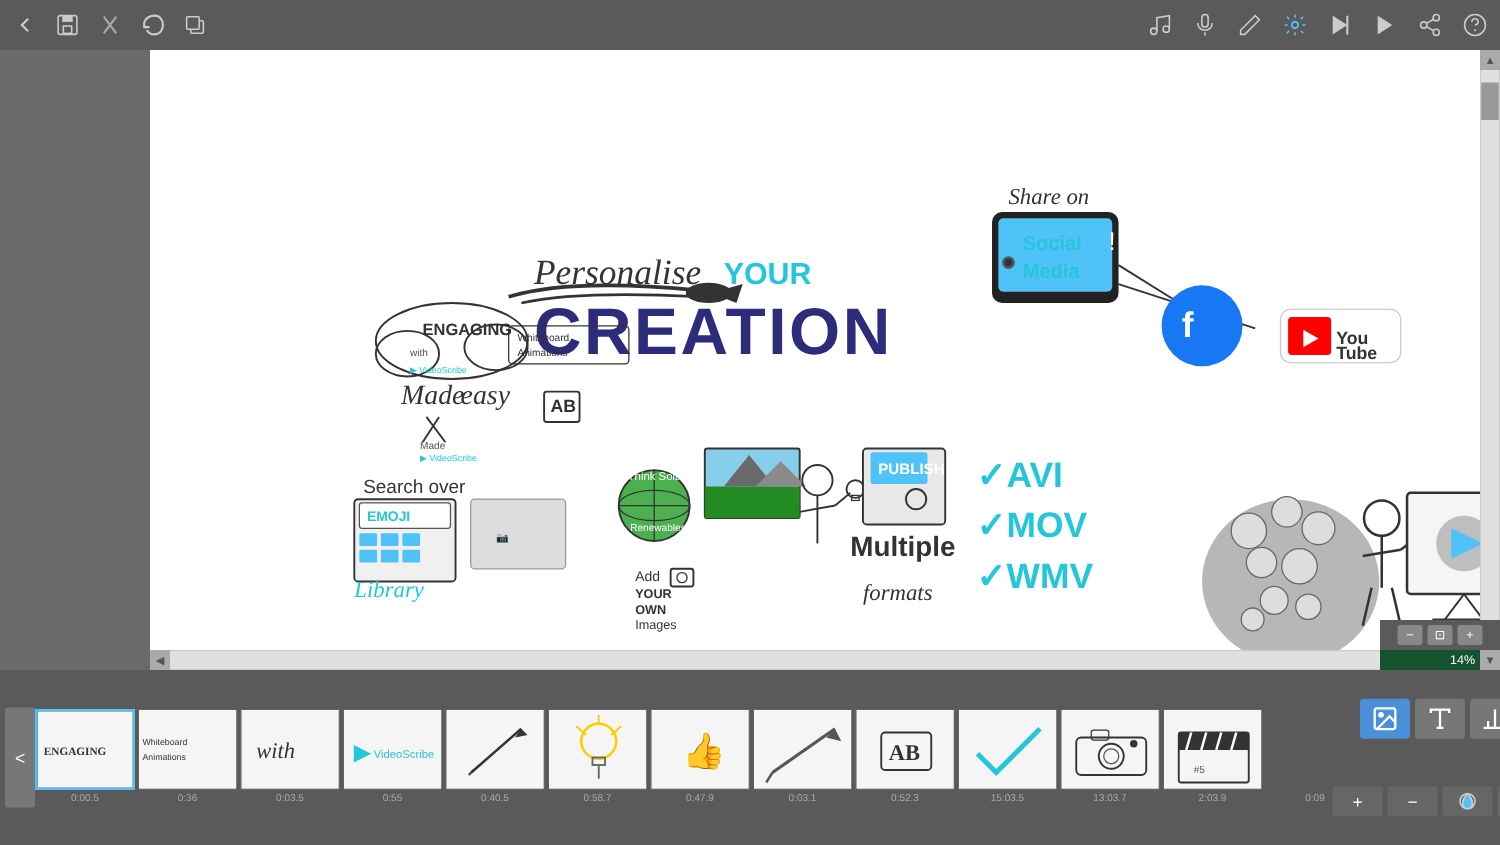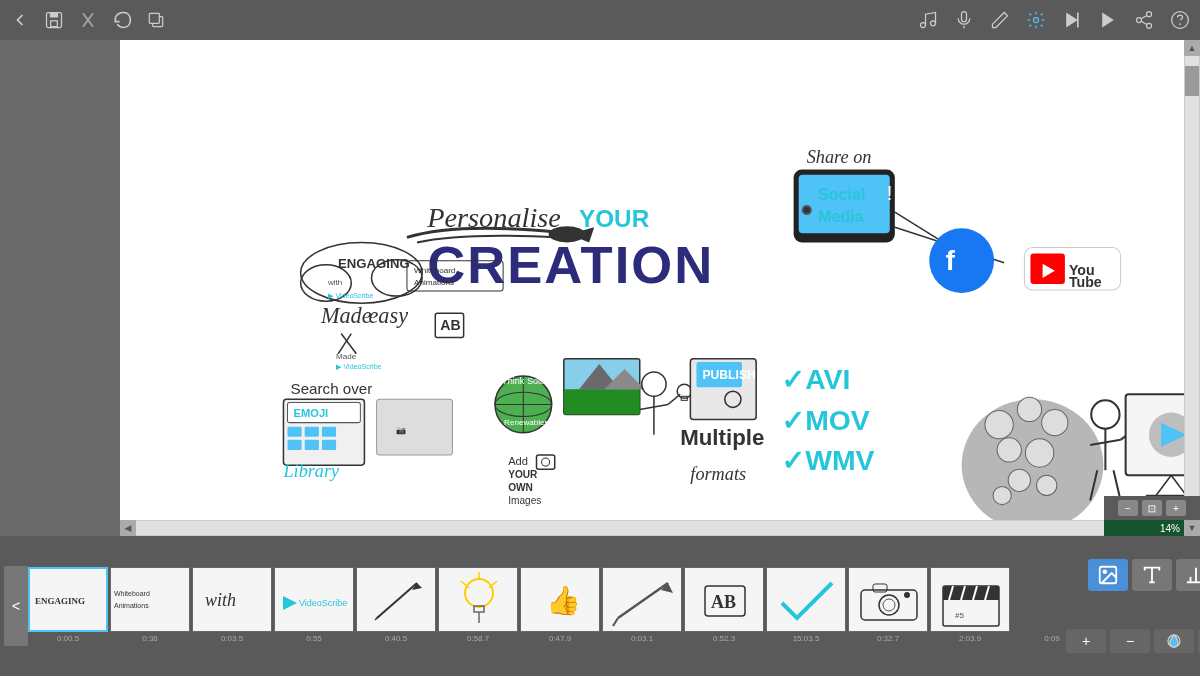--- a/index.html
+++ b/index.html
@@ -673,21 +673,21 @@
       <div class="film-ts">0:00.5</div>
       <div class="film-ts">0:36</div>
       <div class="film-ts">0:03.5</div>
       <div class="film-ts">0:55</div>
       <div class="film-ts">0:40.5</div>
       <div class="film-ts">0:58.7</div>
       <div class="film-ts">0:47.9</div>
       <div class="film-ts">0:03.1</div>
       <div class="film-ts">0:52.3</div>
       <div class="film-ts">15:03.5</div>
-      <div class="film-ts">0:32.7</div>
+      <div class="film-ts">13:03.7</div>
       <div class="film-ts">2:03.9</div>
       <div class="film-ts">0:09</div>
     </div>
   </div>
   <div class="film-arrow">&gt;</div>
 </div>
 
 <div id="right-tools">
   <div class="rt-row">
     <div class="rt-btn active">

